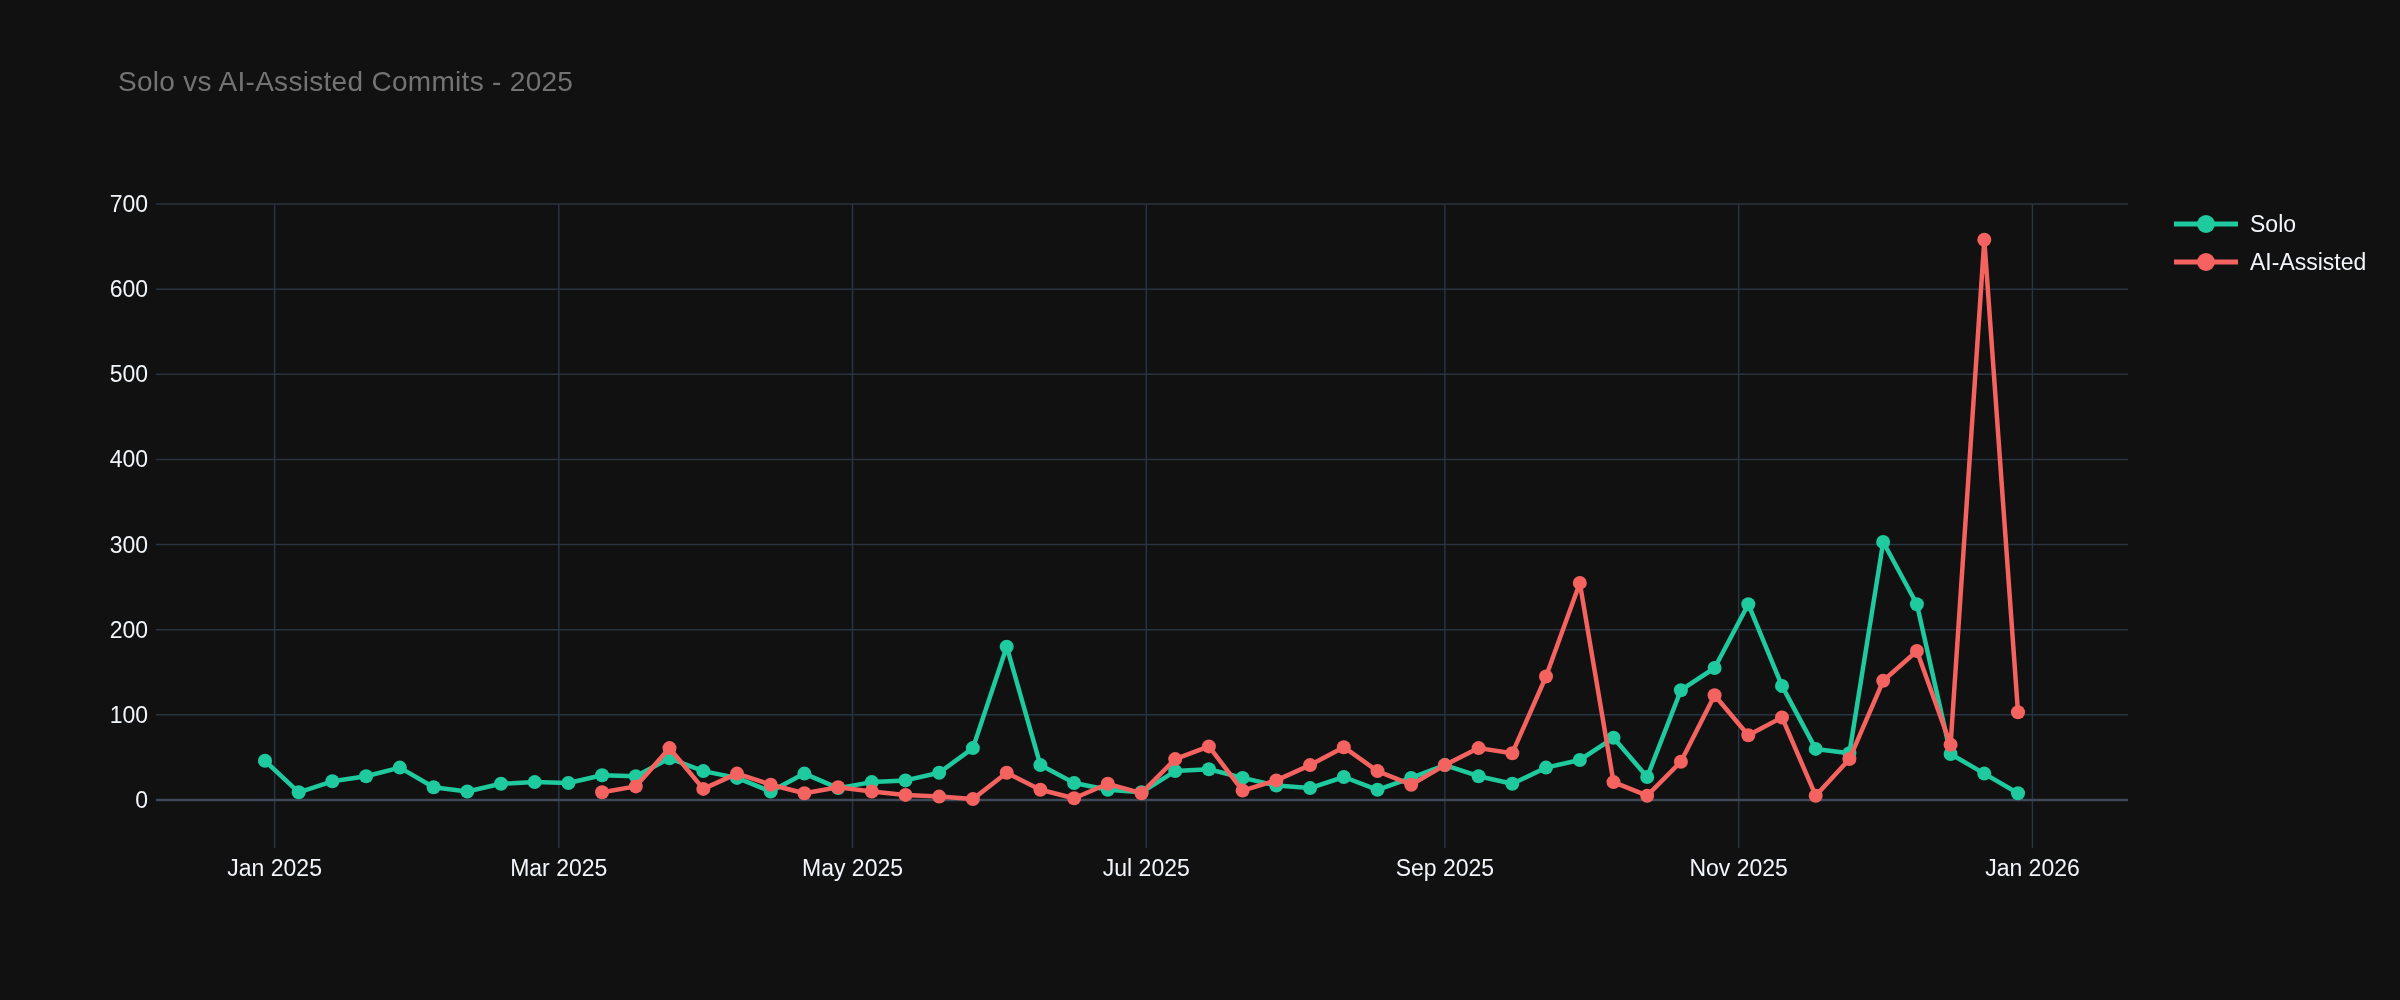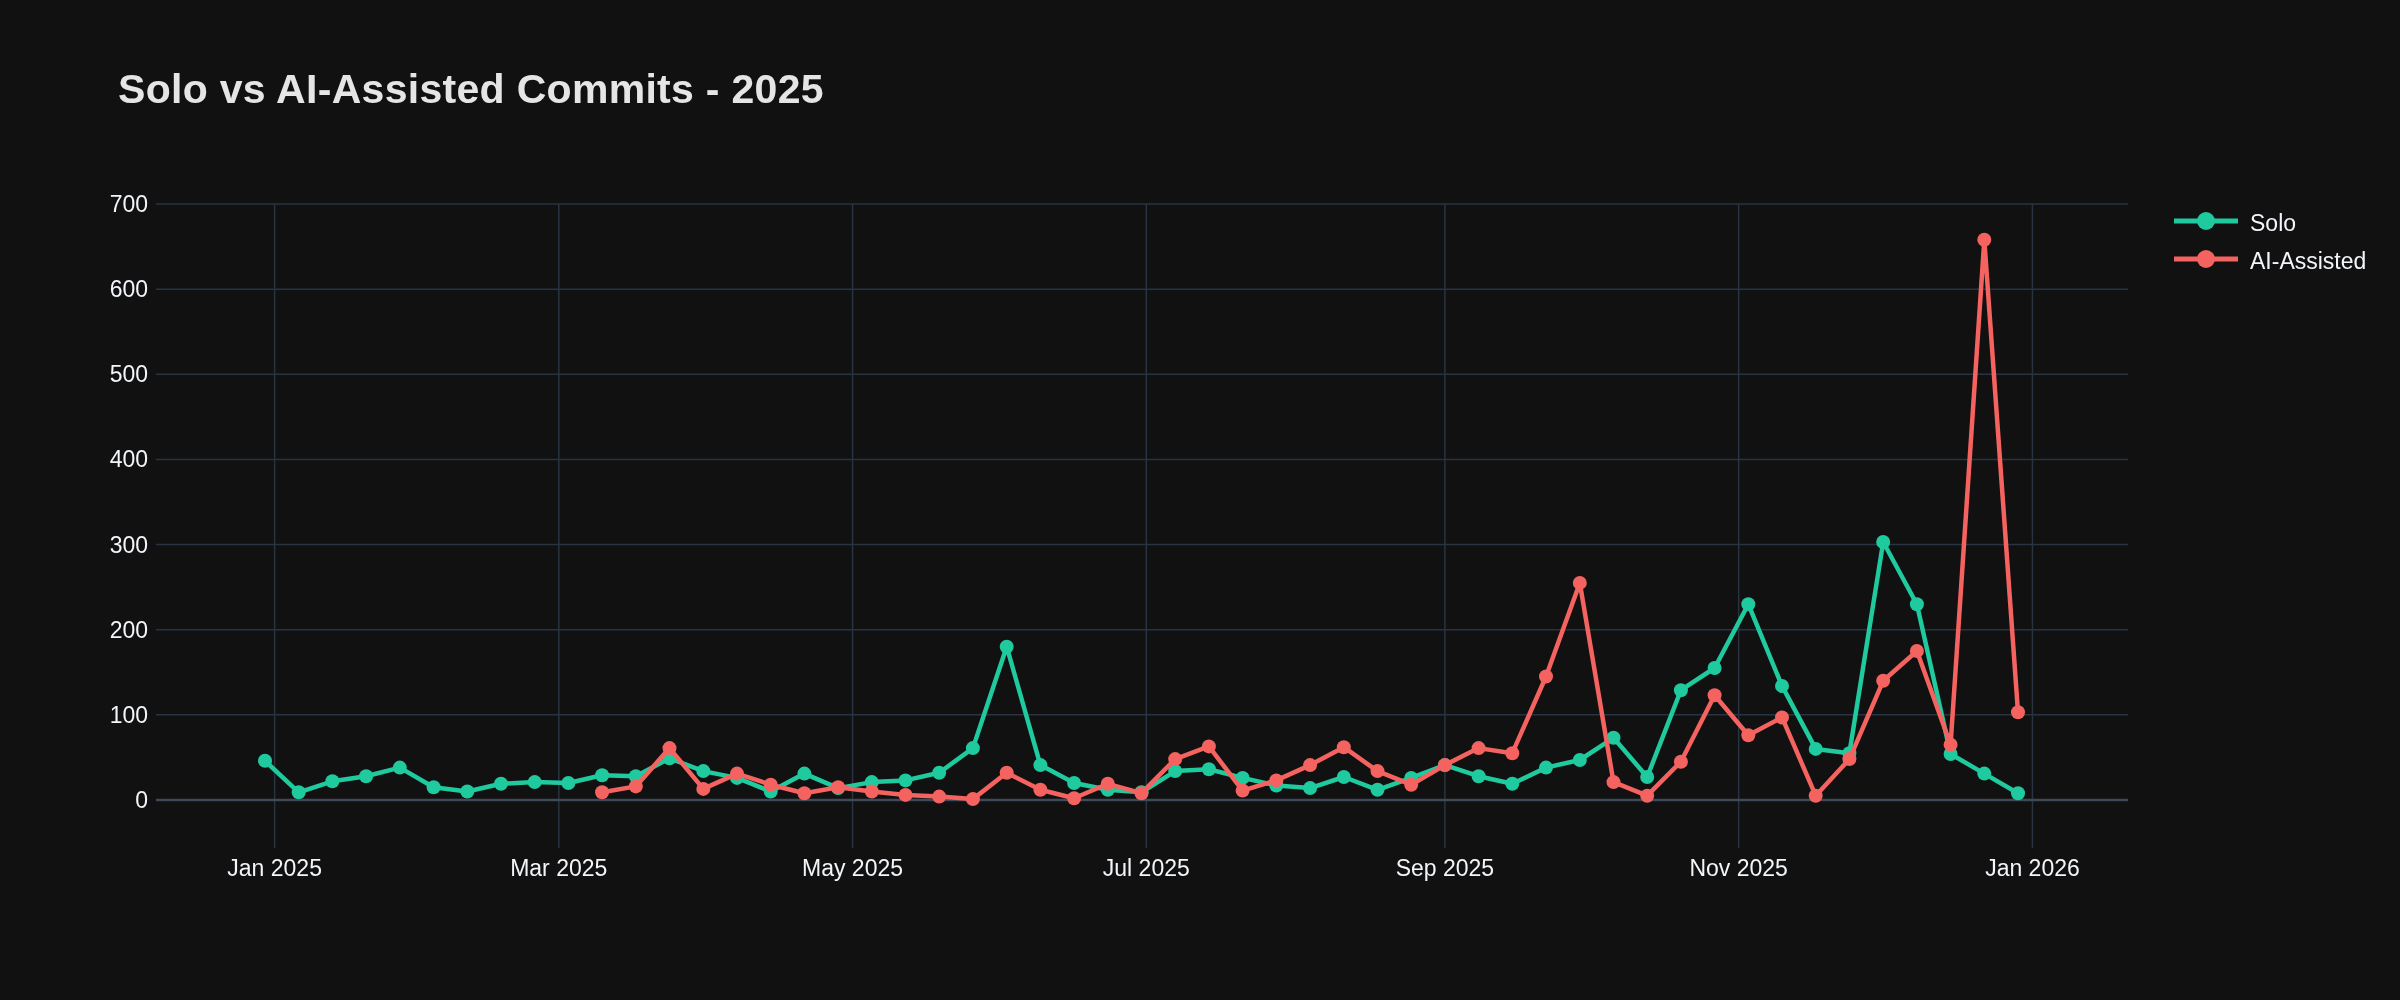--- a/index.html
+++ b/index.html
@@ -14,41 +14,41 @@
   .fig {
     position: relative;
     width: 2400px;
     height: 1000px;
     background: #111111;
   }
   .chart-title {
     position: absolute;
     left: 118px;
     top: 66px;
-    font-size: 41px;
-    font-weight: 700;
-    color: #e5e5e5;
+    font-size: 28px;
+    font-weight: 400;
+    color: #737373;
     letter-spacing: 0.3px;
   }
   svg.plot {
     position: absolute;
     left: 0;
     top: 0;
   }
   .legend {
     position: absolute;
     left: 2172px;
     top: 210px;
     display: flex;
     flex-direction: column;
     gap: 10px;
   }
   .legend-item {
     display: flex;
-    align-items: flex-start;
+    align-items: center;
     gap: 10px;
     cursor: pointer;
     height: 28px;
   }
   .legend-item .swatch {
     width: 68px;
     height: 22px;
     flex: 0 0 auto;
   }
   .legend-item .lbl {

